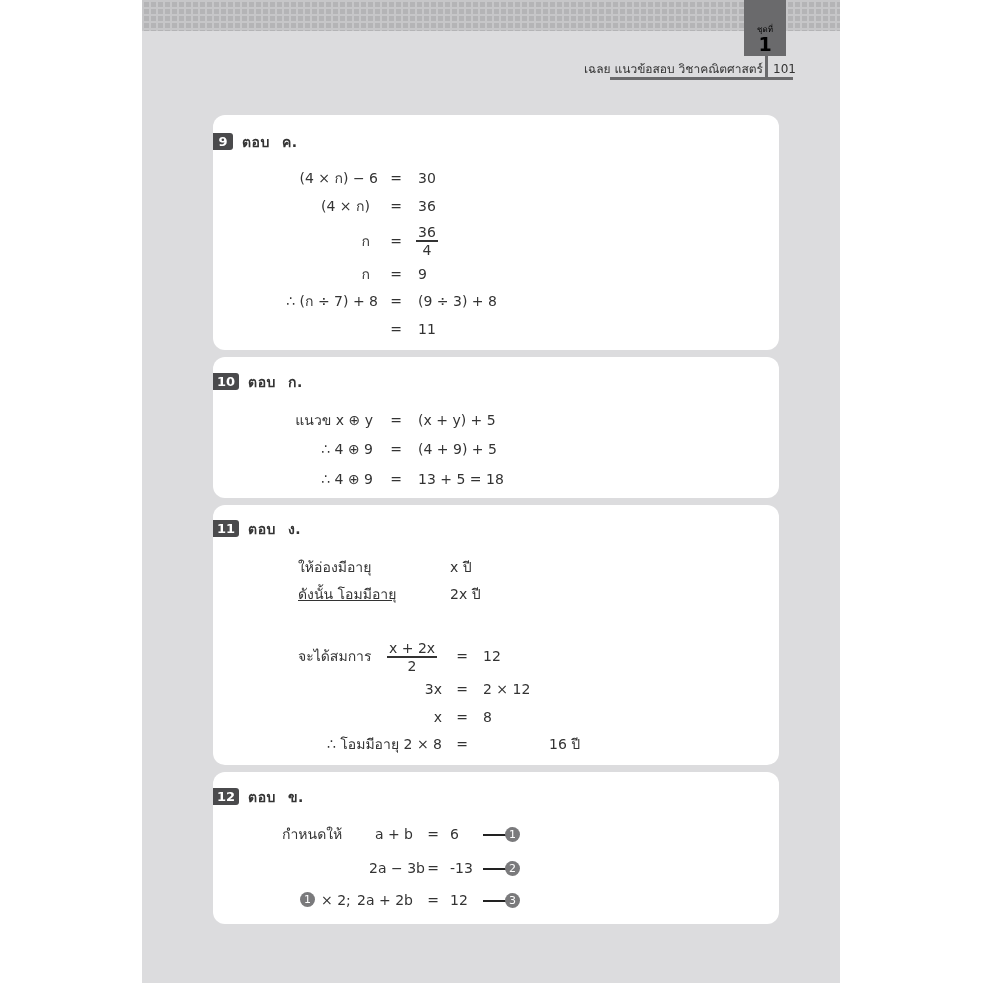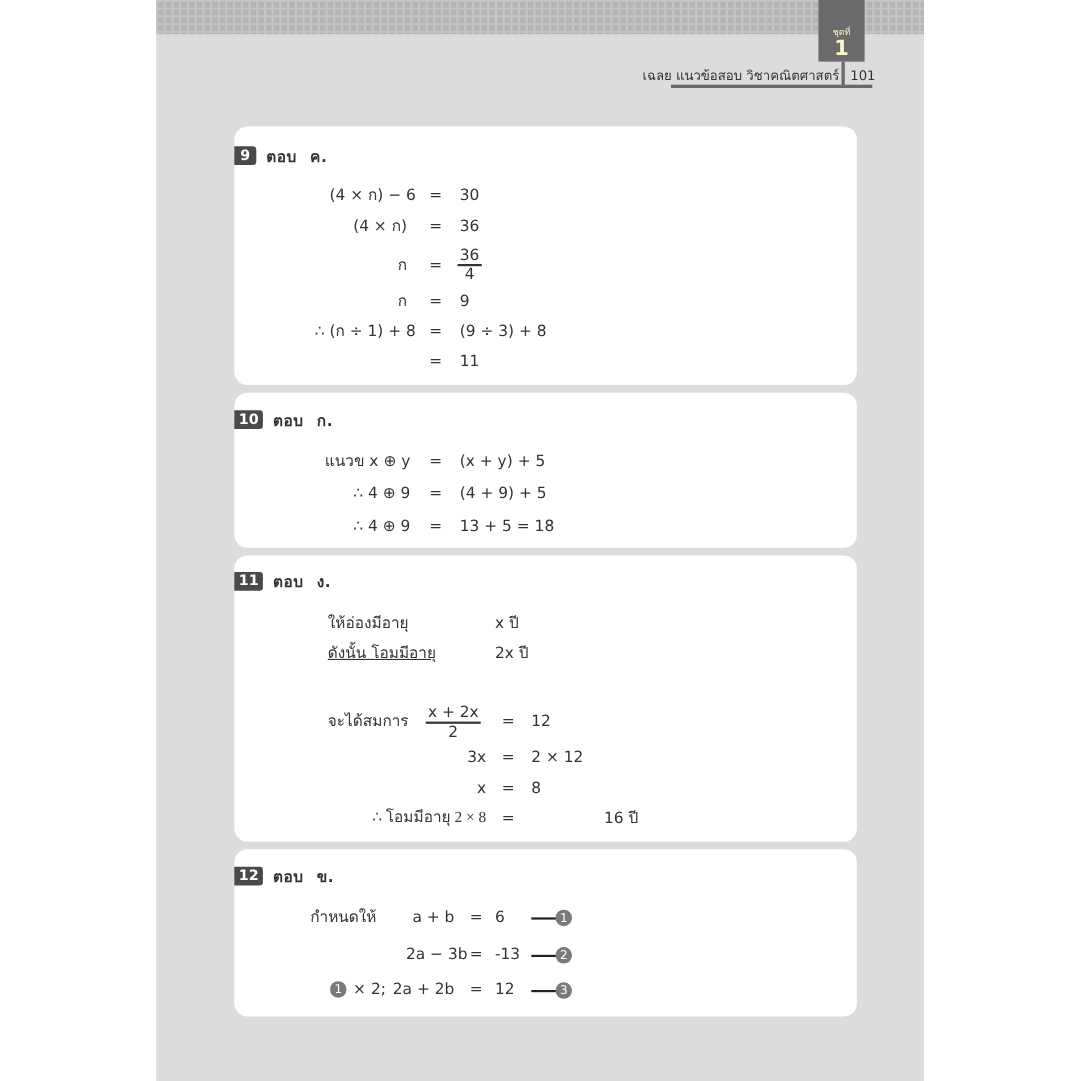--- a/index.html
+++ b/index.html
@@ -14,21 +14,21 @@
     .checker {
       position: absolute; left: 0; top: 0; width: 698px; height: 31px;
       background-color: #b4b4b6;
       background-image:
         linear-gradient(to right, #c6c6c8 2px, transparent 2px),
         linear-gradient(to bottom, #c6c6c8 2px, transparent 2px);
       background-size: 7px 7px;
     }
     .set-tab {
       position: absolute; left: 602px; top: 0; width: 42px; height: 56px;
-      background: #6a6a6c; color: #fef9c3; text-align: center;
+      background: #6a6a6c; color: #000000; text-align: center;
     }
     .set-tab .lbl { position: absolute; top: 26px; left: 0; width: 100%; font-size: 8px; line-height: 8px; }
     .set-tab .num { position: absolute; top: 33px; left: 0; width: 100%; font-size: 19px; font-weight: bold; line-height: 22px; }
     .running-head {
       position: absolute; left: 468px; top: 60px; width: 183px; height: 18px;
       font-size: 12px; color: #333; line-height: 18px;
     }
     .running-head .title { position: absolute; right: 30px; top: 0; white-space: nowrap; }
     .pagenum { position: absolute; left: 631px; top: 60px; font-size: 12px; line-height: 18px; color: #333; }
     .rh-rule { position: absolute; left: 468px; top: 77px; width: 183px; height: 3px; background: #6a6a6c; }
@@ -92,21 +92,21 @@
     <div class="line eq" style="top:116px; left:176px;">=</div>
     <div class="frac" style="top:110px; left:203px;">
       <span class="num">36</span>
       <span class="den">4</span>
     </div>
 
     <div class="line r" style="top:149px; left:40px; width:117px;">ก</div>
     <div class="line eq" style="top:149px; left:176px;">=</div>
     <div class="line" style="top:149px; left:205px;">9</div>
 
-    <div class="line r" style="top:176px; left:40px; width:125px;">∴ (ก ÷ 1) + 8</div>
+    <div class="line r" style="top:176px; left:40px; width:125px;">∴ (ก ÷ 7) + 8</div>
     <div class="line eq" style="top:176px; left:176px;">=</div>
     <div class="line" style="top:176px; left:205px;">(9 ÷ 3) + 8</div>
 
     <div class="line eq" style="top:204px; left:176px;">=</div>
     <div class="line" style="top:204px; left:205px;">11</div>
   </div>
 
   <div class="card" style="top:357px; height:141px;">
     <div class="qhead" style="top:16px;">
       <span class="qnum">10</span>
@@ -146,21 +146,21 @@
     <div class="line" style="top:141px; left:270px;">12</div>
 
     <div class="line r" style="top:174px; left:120px; width:109px;">3x</div>
     <div class="line eq" style="top:174px; left:242px;">=</div>
     <div class="line" style="top:174px; left:270px;">2 × 12</div>
 
     <div class="line r" style="top:202px; left:120px; width:109px;">x</div>
     <div class="line eq" style="top:202px; left:242px;">=</div>
     <div class="line" style="top:202px; left:270px;">8</div>
 
-    <div class="line r" style="top:229px; left:85px; width:144px;font-family:Liberation Serif, serif;">∴  โอมมีอายุ  2 × 8</div>
+    <div class="line r" style="top:229px; left:85px; width:144px;">∴  โอมมีอายุ  2 × 8</div>
     <div class="line eq" style="top:229px; left:242px;">=</div>
     <div class="line" style="top:229px; left:288px;margin-left:48px;">16 ปี</div>
   </div>
 
   <div class="card" style="top:772px; height:152px;">
     <div class="qhead" style="top:16px;">
       <span class="qnum">12</span>
       <span class="qans"><span>ตอบ</span><span class="choice">ข.</span></span>
     </div>
 

